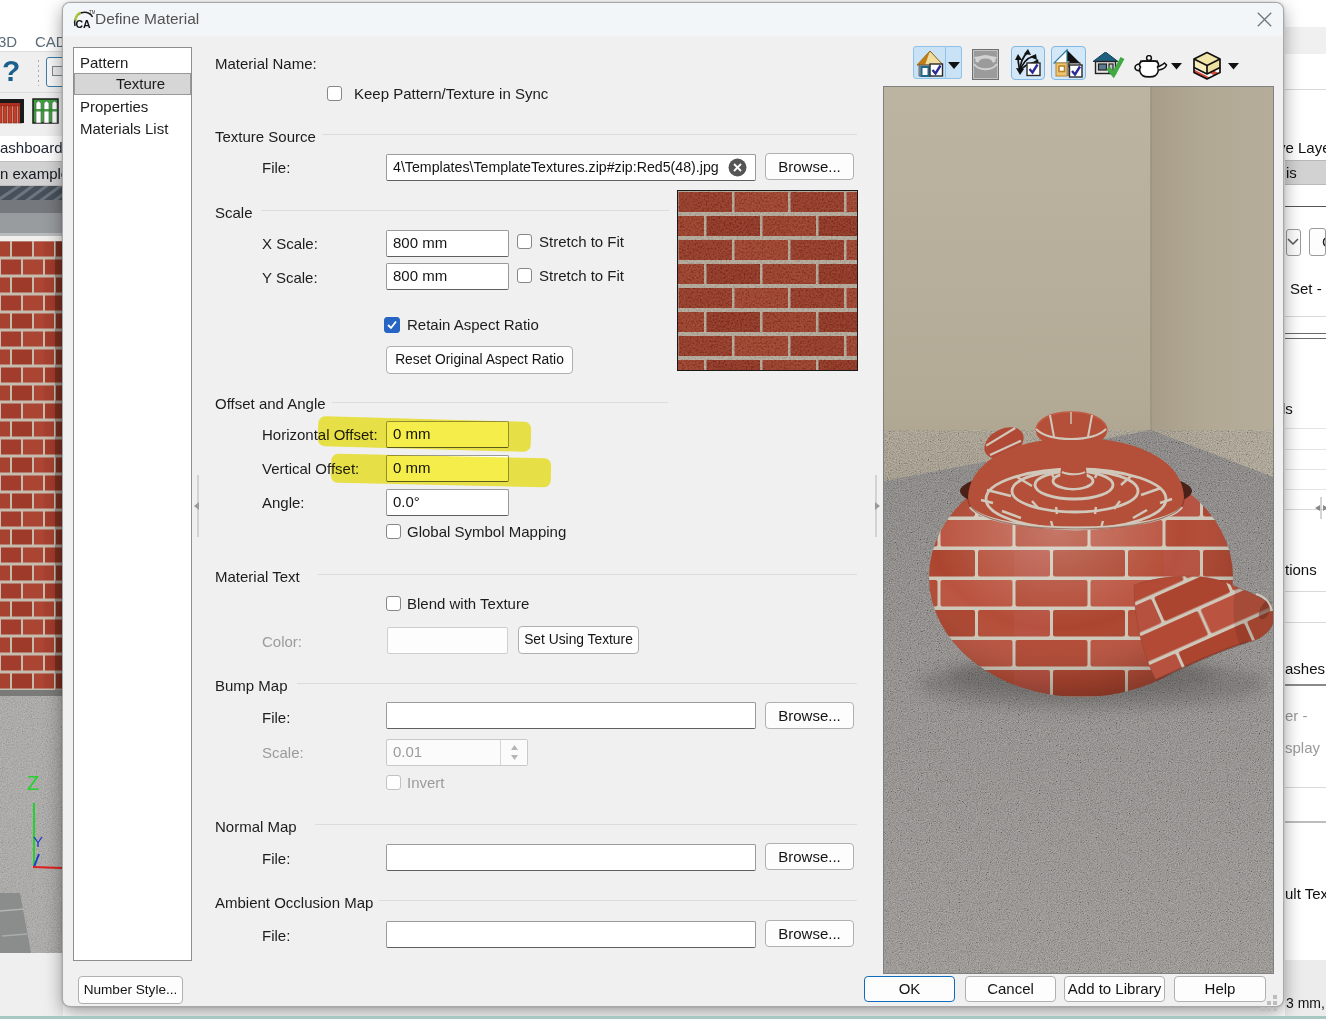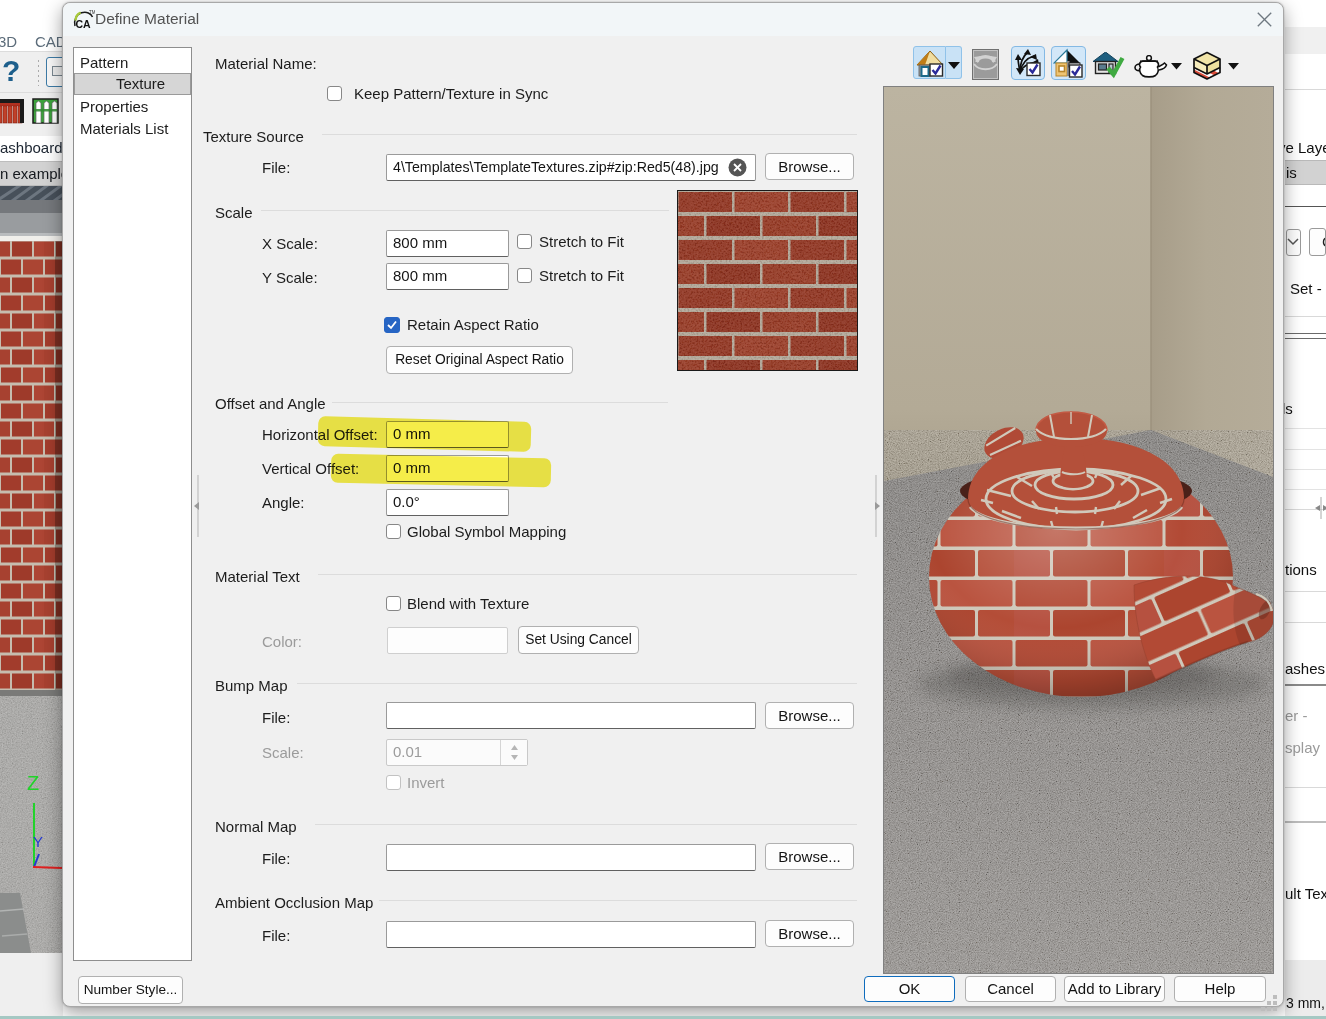--- a/index.html
+++ b/index.html
@@ -183,21 +183,21 @@
   <div class="lbl" style="left:17px;top:51px;">Pattern</div>
   <div class="abs" style="left:11px;top:70px;width:117px;height:22px;background:#d6d6d6;border:1px solid #9a9a9a;"></div>
   <div class="lbl" style="left:17px;top:72px;margin-left:36px;">Texture</div>
   <div class="lbl" style="left:17px;top:95px;">Properties</div>
   <div class="lbl" style="left:17px;top:117px;">Materials List</div>
 
   <div class="lbl" style="left:152px;top:52px;">Material Name:</div>
   <div class="cb" style="left:264px;top:83px;"></div>
   <div class="lbl" style="left:291px;top:82px;">Keep Pattern/Texture in Sync</div>
 
-  <div class="lbl" style="left:140px;top:125px;text-align:center;">Texture Source</div>
+  <div class="lbl" style="left:152px;top:125px;text-align:center;">Texture Source</div>
   <div class="hline" style="left:259px;top:131px;width:535px;"></div>
   <div class="lbl" style="left:199px;top:156px;">File:</div>
   <div class="fld" style="left:323px;top:151px;width:370px;height:27px;padding-right:22px;font-size:14.2px;">4\Templates\TemplateTextures.zip#zip:Red5(48).jpg</div>
   <svg class="abs" style="left:665px;top:155px;z-index:3;" width="19" height="19" viewBox="0 0 19 19">
     <circle cx="9.5" cy="9.5" r="9" fill="#555555"></circle>
     <line x1="6" y1="6" x2="13" y2="13" stroke="#fff" stroke-width="1.8"></line>
     <line x1="13" y1="6" x2="6" y2="13" stroke="#fff" stroke-width="1.8"></line>
   </svg>
   <div class="btn" style="left:702px;top:150px;width:89px;height:27px;line-height:25px;">Browse...</div>
 
@@ -251,21 +251,21 @@
   <div class="fld" style="left:323px;top:486px;width:123px;height:27px;">0.0°</div>
   <div class="cb" style="left:323px;top:521px;"></div>
   <div class="lbl" style="left:344px;top:520px;">Global Symbol Mapping</div>
 
   <div class="lbl" style="left:152px;top:565px;">Material Text</div>
   <div class="hline" style="left:255px;top:571px;width:539px;"></div>
   <div class="cb" style="left:323px;top:593px;"></div>
   <div class="lbl" style="left:344px;top:592px;">Blend with Texture</div>
   <div class="glbl" style="left:199px;top:630px;">Color:</div>
   <div class="abs" style="left:324px;top:624px;width:121px;height:27px;background:#fdfdfd;border:1px solid #cfcfcf;border-radius:2px;"></div>
-  <div class="btn" style="left:455px;top:623px;width:121px;height:28px;line-height:26px;font-size:13.8px;white-space:nowrap;">Set Using Cancel</div>
+  <div class="btn" style="left:455px;top:623px;width:121px;height:28px;line-height:26px;font-size:13.8px;white-space:nowrap;">Set Using Texture</div>
 
   <div class="lbl" style="left:152px;top:674px;">Bump Map</div>
   <div class="hline" style="left:234px;top:680px;width:560px;"></div>
   <div class="lbl" style="left:199px;top:706px;">File:</div>
   <div class="fld" style="left:323px;top:699px;width:370px;height:27px;"></div>
   <div class="btn" style="left:702px;top:699px;width:89px;height:27px;line-height:25px;">Browse...</div>
   <div class="glbl" style="left:199px;top:741px;">Scale:</div>
   <div class="abs" style="left:323px;top:736px;width:142px;height:27px;background:#fbfbfb;border:1px solid #c9c9c9;border-radius:2px;font-size:15px;line-height:24px;padding-left:6px;color:#9b9b9b;">0.01</div>
   <div class="abs" style="left:437px;top:737px;width:27px;height:25px;border-left:1px solid #d5d5d5;background:#fbfbfb;">
     <svg width="27" height="25" viewBox="0 0 27 25">

